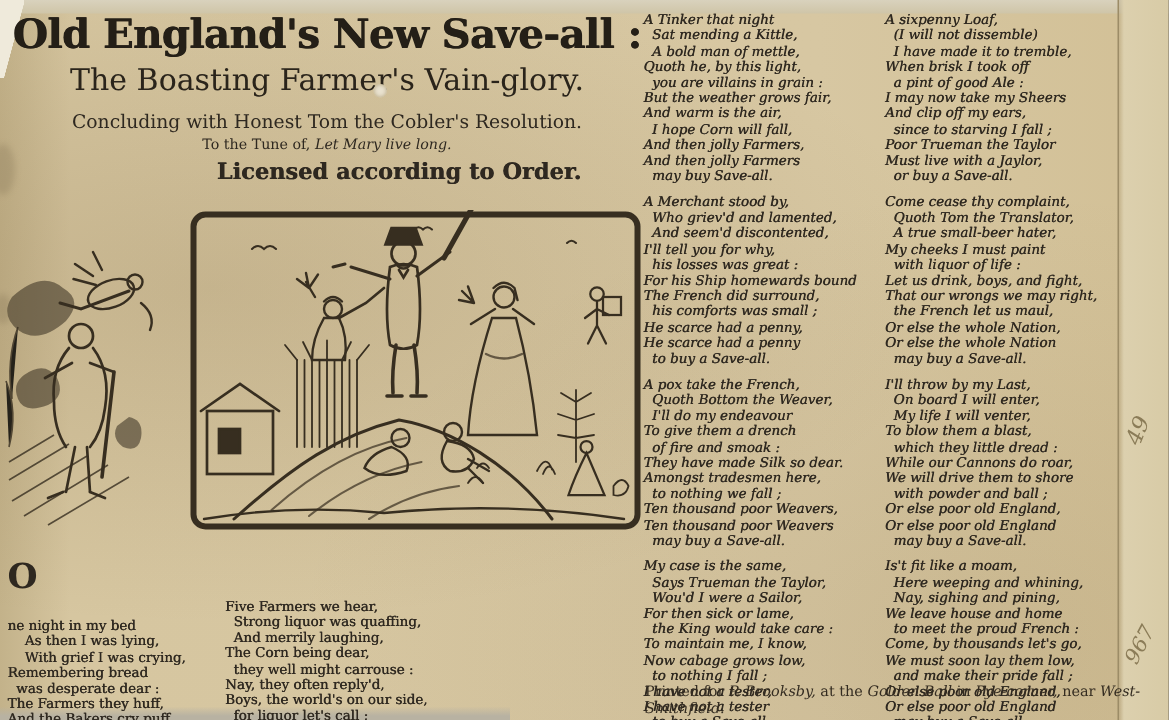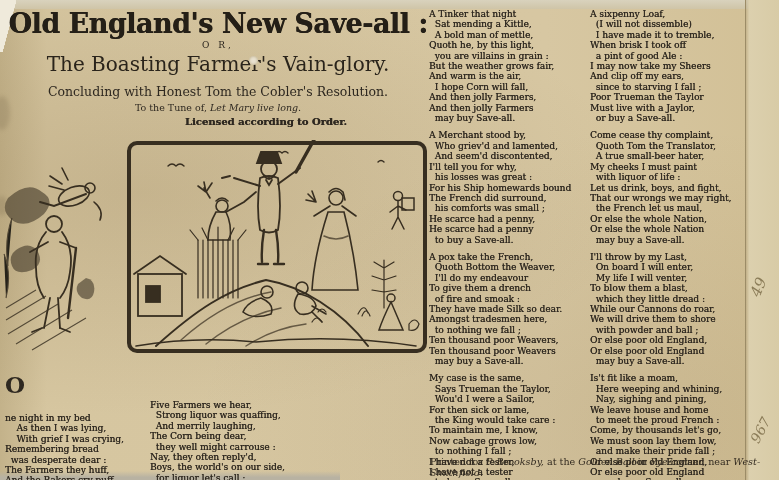--- a/index.html
+++ b/index.html
@@ -25,36 +25,36 @@
   
   .titleblock{position:absolute;left:0;top:8px;width:436px;text-align:center;}
   .main-title{font-size:27px;font-weight:bold;letter-spacing:-.5px;color:#241f17;
     text-shadow:.4px 0 0 #241f17;text-align:center;}
   .or-line{font-size:9px;letter-spacing:3px;margin-top:1px;}
   .sub-title{font-size:20px;margin-top:2px;color:#2a241b;}
   .together{font-size:11.5px;margin-top:4px;}
   .concluding{font-size:12.5px;margin-top:8px;}
   .tune{font-size:9.5px;margin-top:3px;}
   .tune .it{font-style:italic;}
-  .license{font-size:10px;font-weight:bold;margin-top:3px;padding-left:96px;
+  .license{font-size:15px;font-weight:bold;margin-top:3px;padding-left:96px;
     text-shadow:.3px 0 0 #2e2820;}
 
   
   .cut{position:absolute;}
   .cut svg{display:block;}
 
   
   .stanza{white-space:pre-wrap;}
   .vline{font-size:9px;line-height:10.4px;white-space:pre-wrap;
     text-shadow:.25px 0 0 #352e23;}
   .colA{position:absolute;left:5px;top:356px;width:142px;}
   .colB{position:absolute;left:150px;top:356px;width:155px;margin-top:44px;}
   .colC{position:absolute;left:429px;top:9px;width:160px;}
   .colD{position:absolute;left:590px;top:9px;width:178px;}
-  .colC .stanza,.colD .stanza{margin-bottom:7px;}
+  .colC .stanza,.colD .stanza{margin-bottom:7px;font-style:italic;}
   .dropcap{float:left;font-size:23px;line-height:20px;font-weight:bold;
     padding-right:2px;}
   .imprint{position:absolute;left:430px;top:456px;width:345px;font-size:9.6px;
     color:#342c21;}
   .imprint .it{font-style:italic;}
 
   
   .hw{position:absolute;font-family:"DejaVu Serif","Liberation Serif",serif;
     font-style:italic;color:#877throw551;}
   .hw1{left:749px;top:278px;font-size:15px;color:#8b7c58;transform:rotate(-68deg);}
@@ -65,21 +65,20 @@
 
 <div class="sheet">
 
   <div class="top-strip"></div>
   <div class="white-corner"></div>
   <div class="right-band"></div>
   <div class="bottom-edge"></div>
 
   <div class="titleblock">
     <div class="main-title">Old England's New Save-all :</div>
-    <div class="or-line">O R,</div>
     <div class="sub-title">The Boasting Farmer's Vain-glory.</div>
     <div class="concluding">Concluding with Honest Tom the Cobler's Resolution.</div>
     <div class="tune"><span>To the Tune of,  </span><span class="it">Let Mary live long.</span></div>
     <div class="license">Licensed according to Order.</div>
   </div>
 
   <div class="cut" style="left:2px;top:158px;">
     <svg width="116" height="196" viewBox="0 0 116 196">
       <g stroke="#372e20" fill="none" stroke-width="1.6" stroke-linecap="round">
         <ellipse cx="72" cy="38" rx="16" ry="9" transform="rotate(-20 72 38)"></ellipse>

